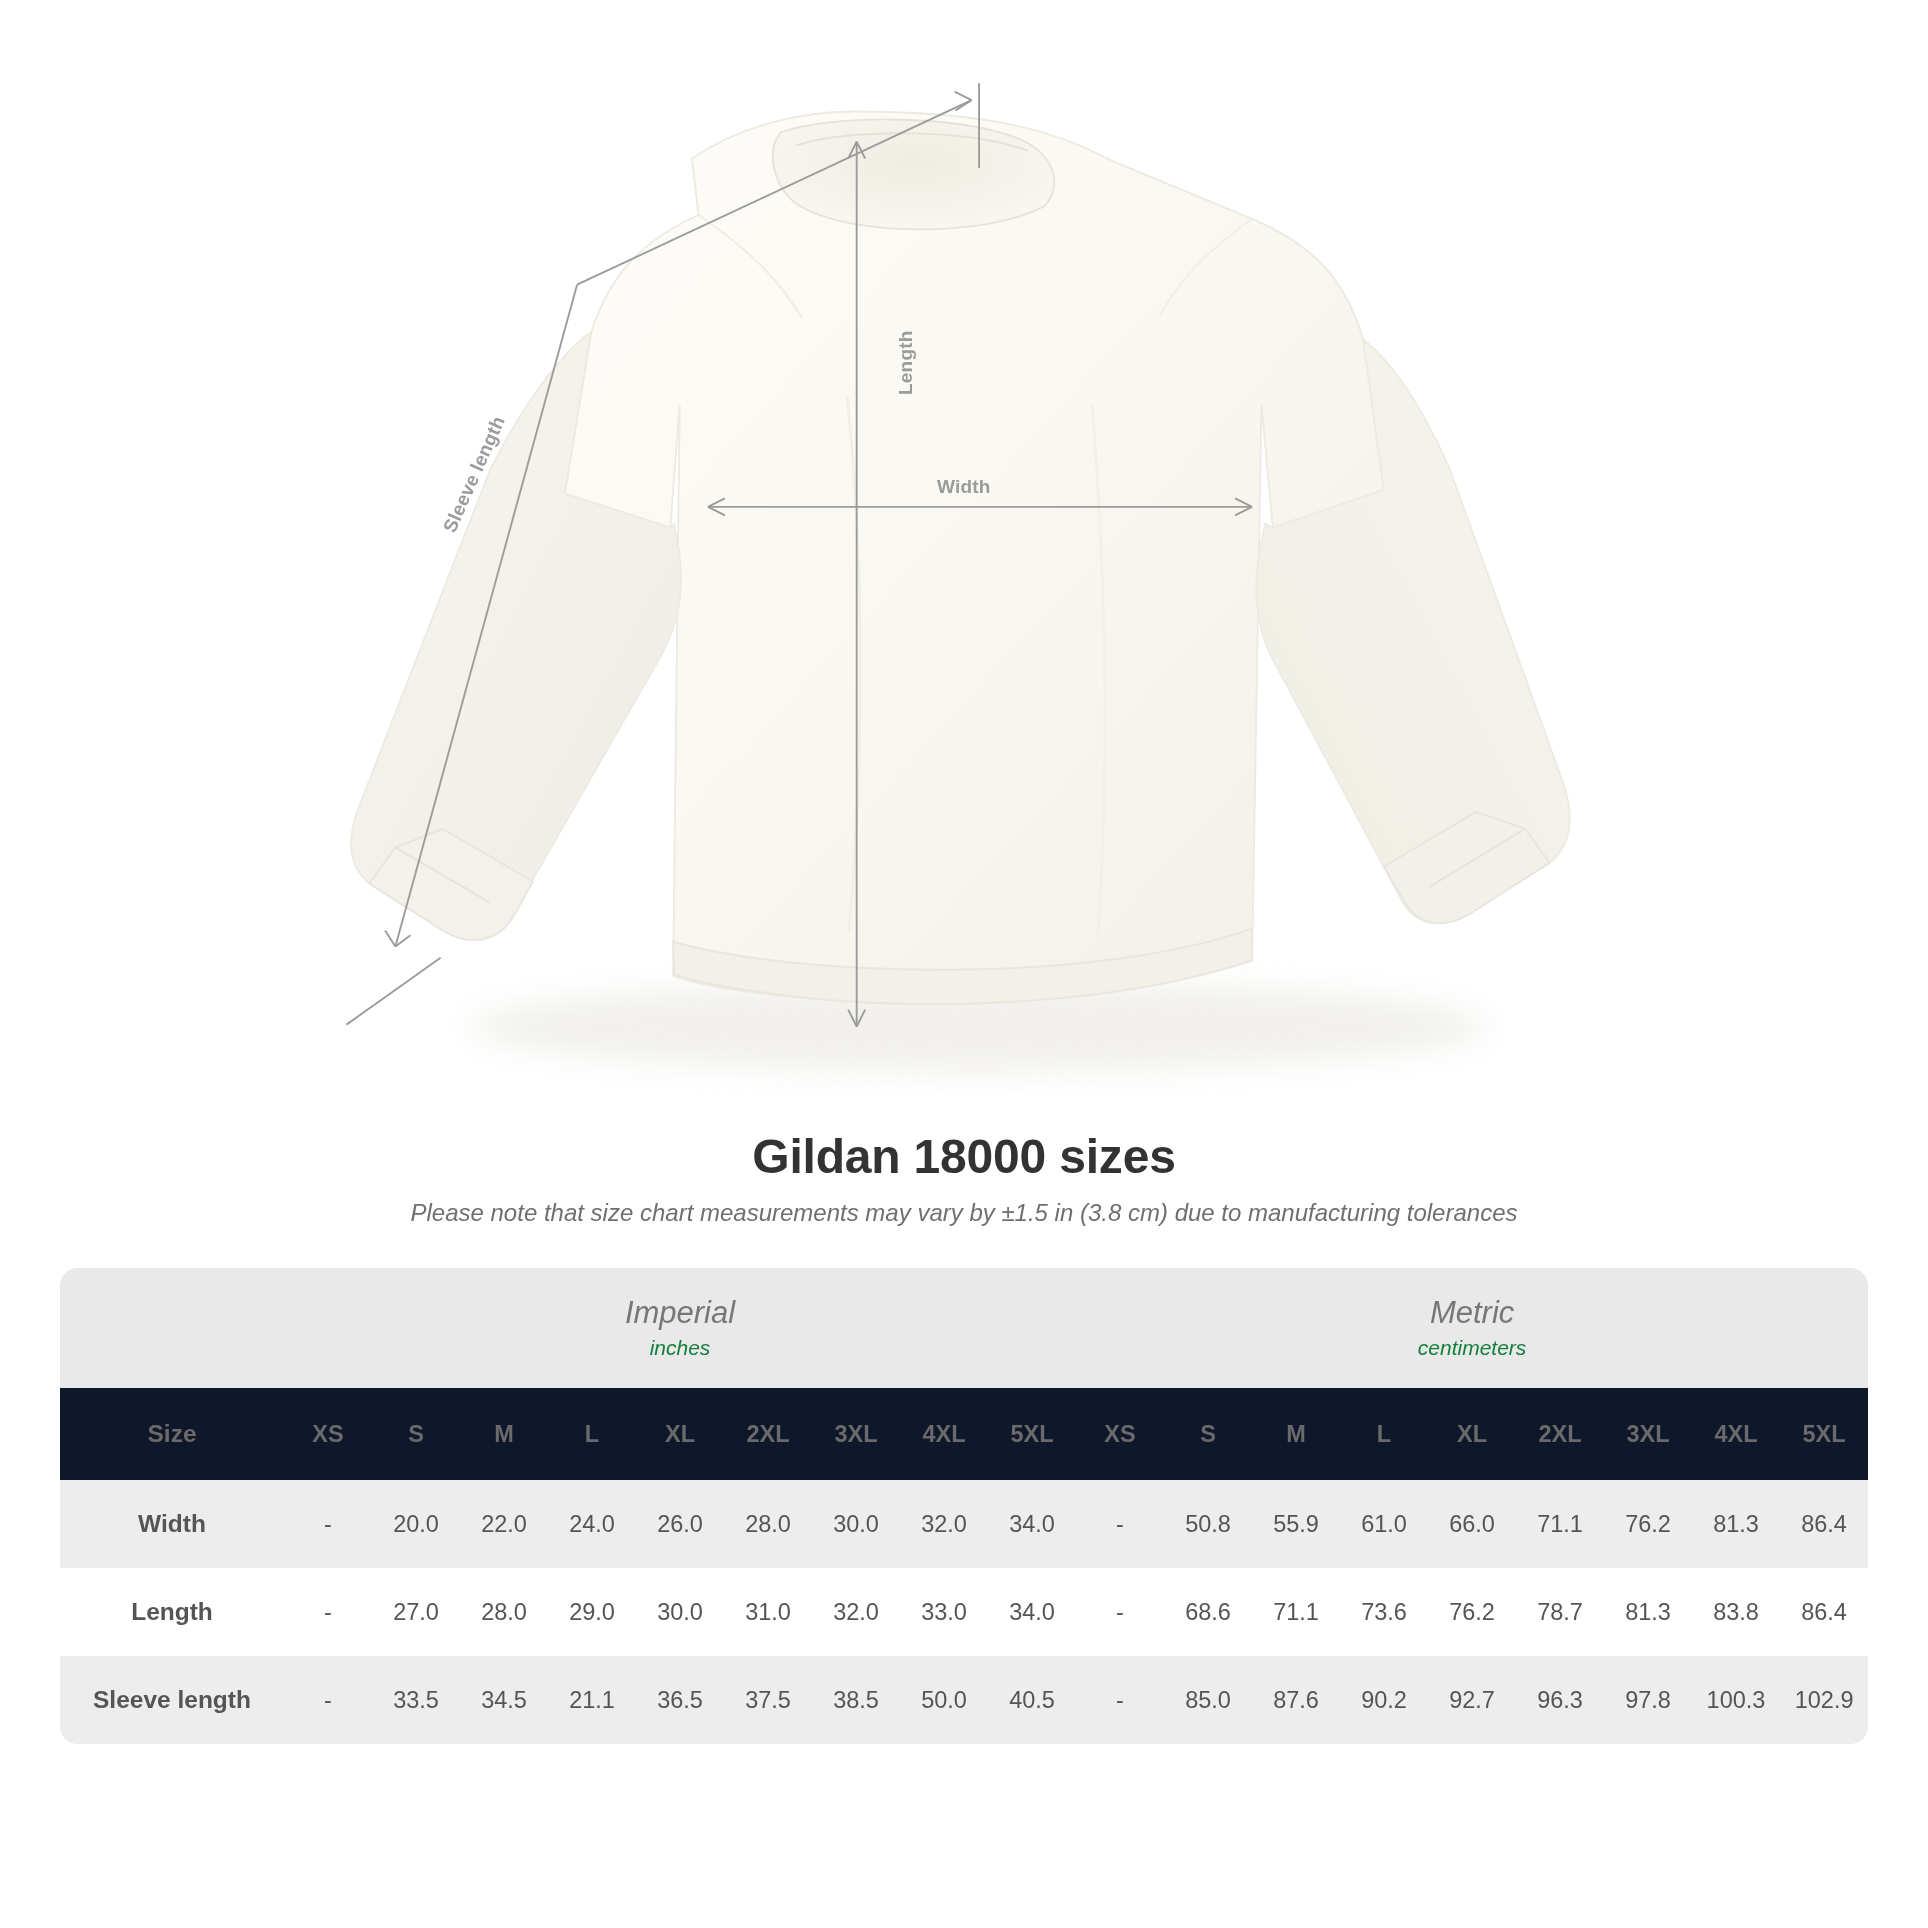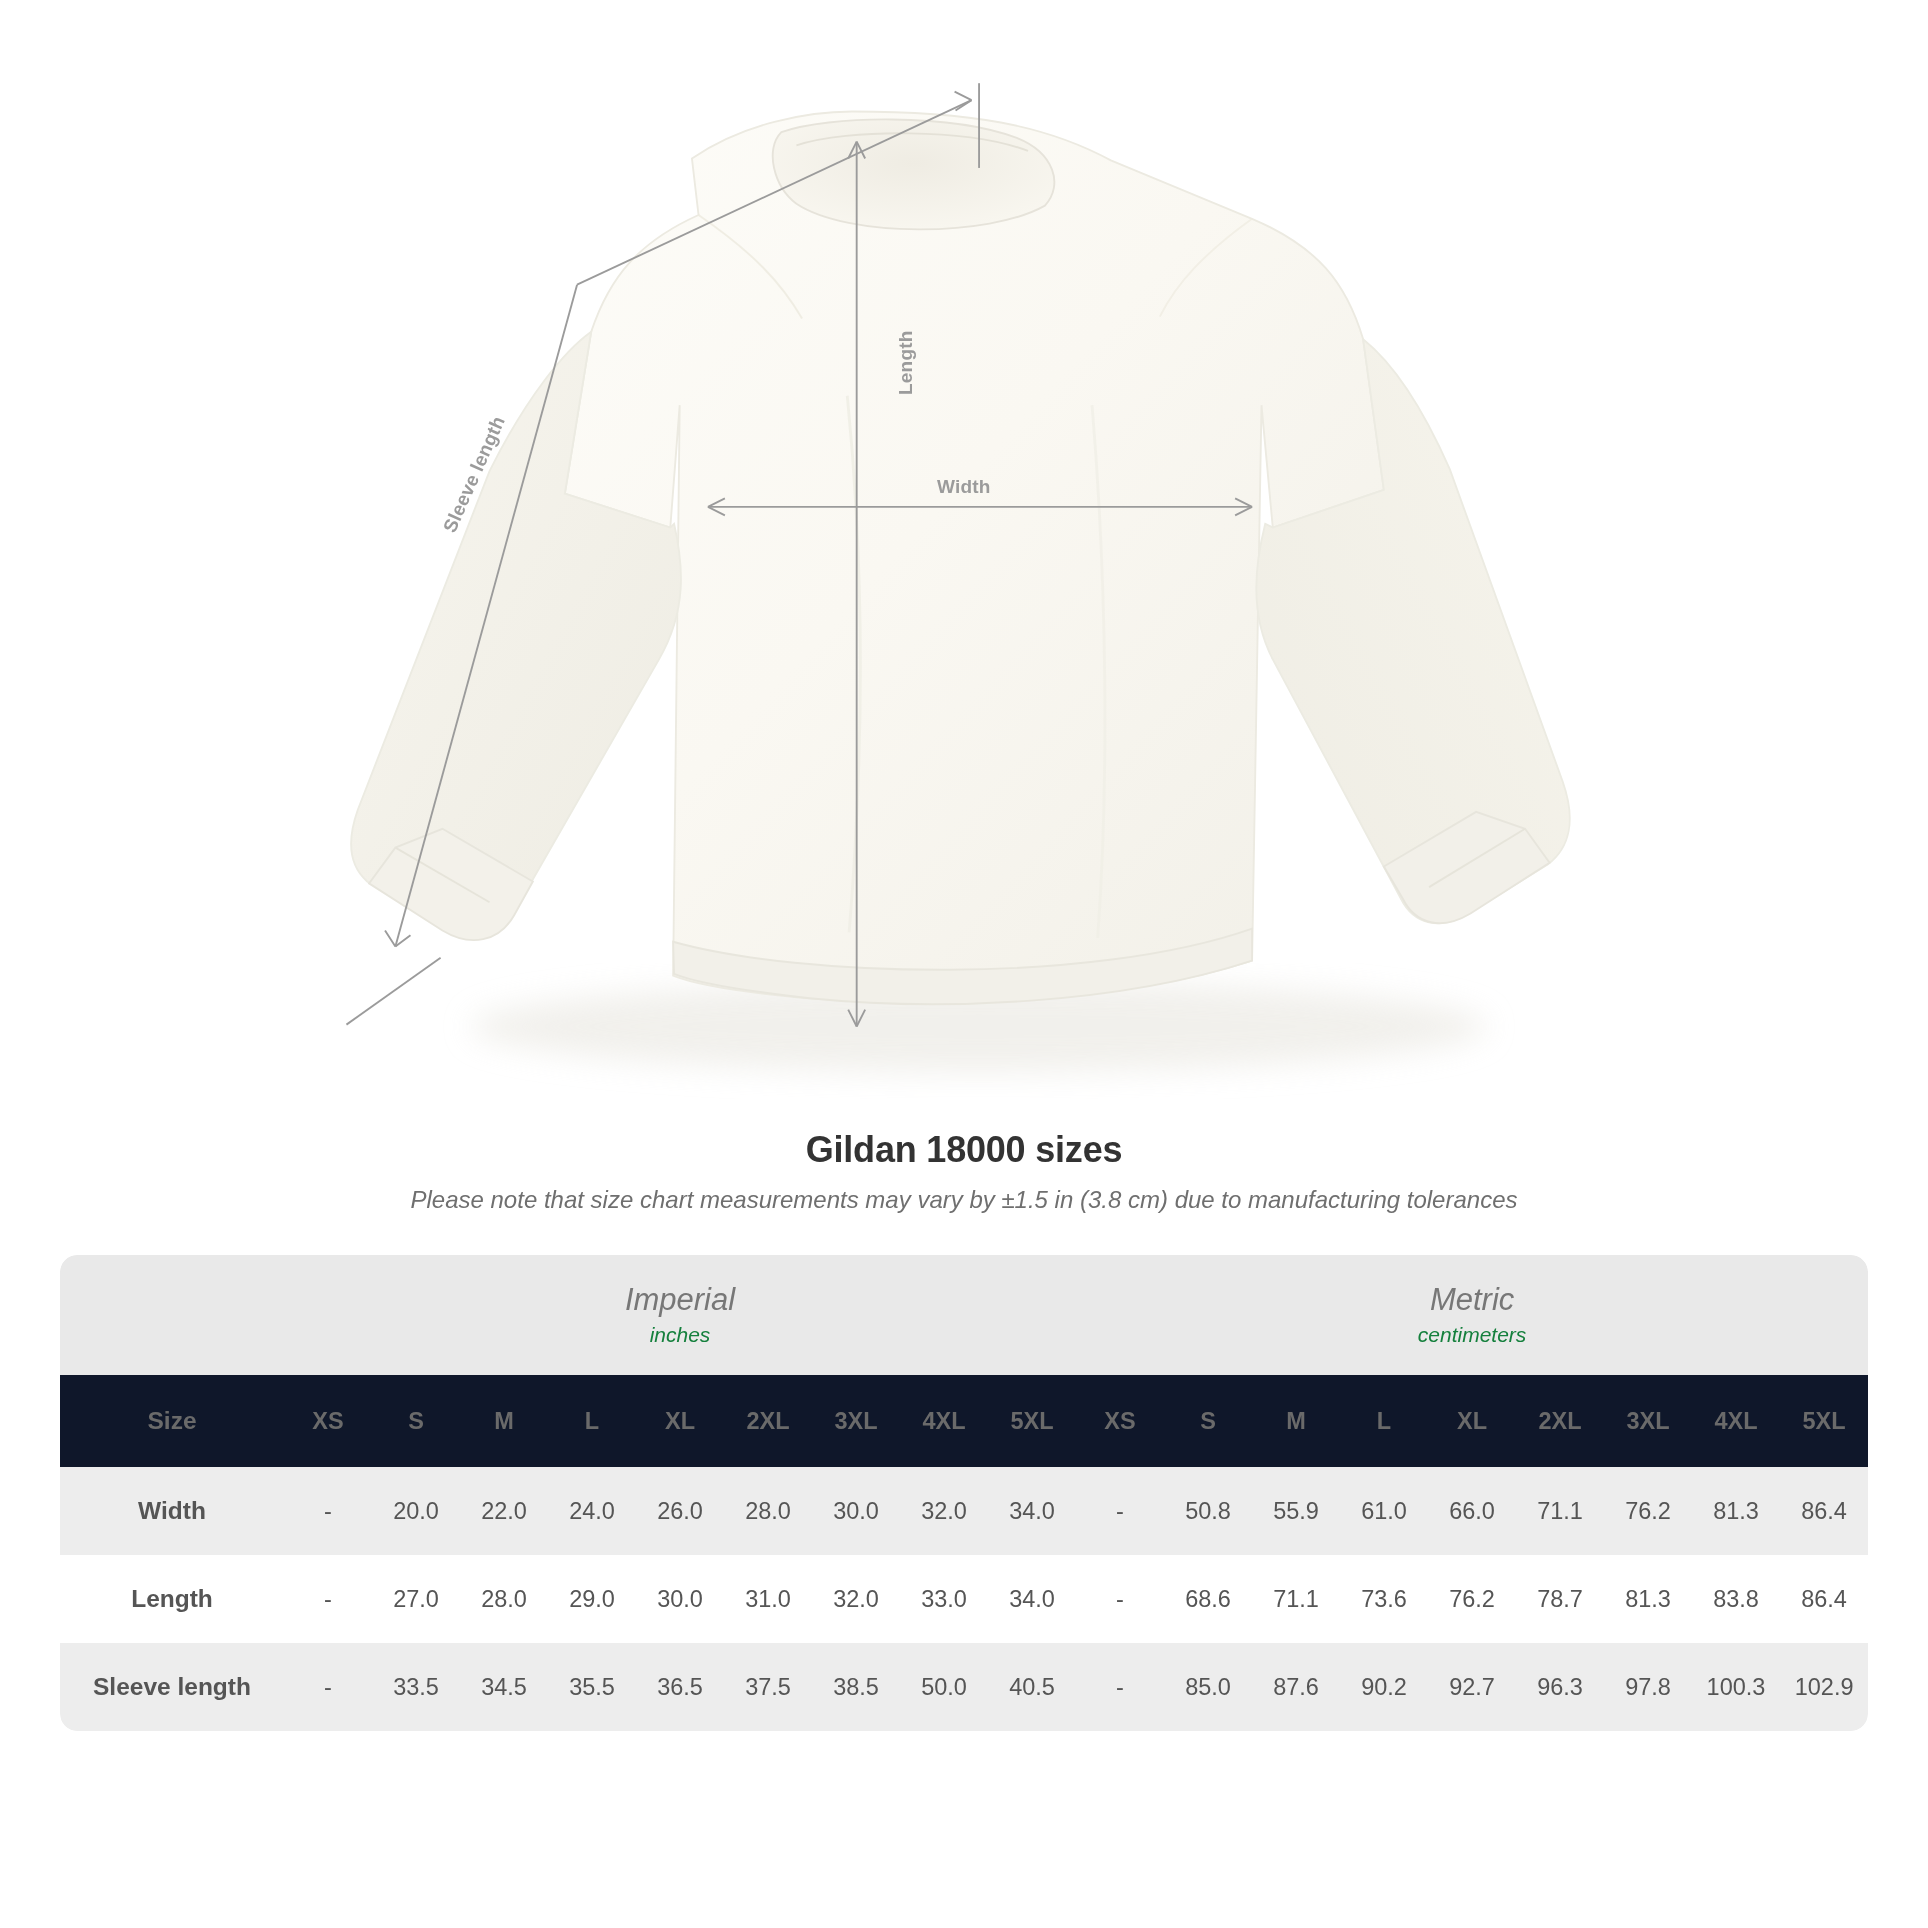--- a/index.html
+++ b/index.html
@@ -46,21 +46,21 @@
     transform: rotate(-66deg);
     transform-origin: left top;
   }
 
   
   .title-block {
     text-align: center;
     margin-top: 7.5px;
   }
   .chart-title {
-    font-size: 36px;
+    font-size: 48px;
     font-weight: bold;
     color: #333333;
     margin: 0 0 15px 0;
     letter-spacing: -0.2px;
   }
   .chart-note {
     font-size: 24px;
     font-style: italic;
     color: #6f6f6f;
     margin: 0;
@@ -365,21 +365,21 @@
         <td>81.3</td>
         <td>83.8</td>
         <td>86.4</td>
       </tr>
 
       <tr class="data-row shade">
         <td class="rowlabel corner-bl">Sleeve length</td>
         <td>-</td>
         <td>33.5</td>
         <td>34.5</td>
-        <td>35.5</td>
+        <td>21.1</td>
         <td>36.5</td>
         <td>37.5</td>
         <td>38.5</td>
         <td>50.0</td>
         <td>40.5</td>
         <td>-</td>
         <td>85.0</td>
         <td>87.6</td>
         <td>90.2</td>
         <td>92.7</td>

